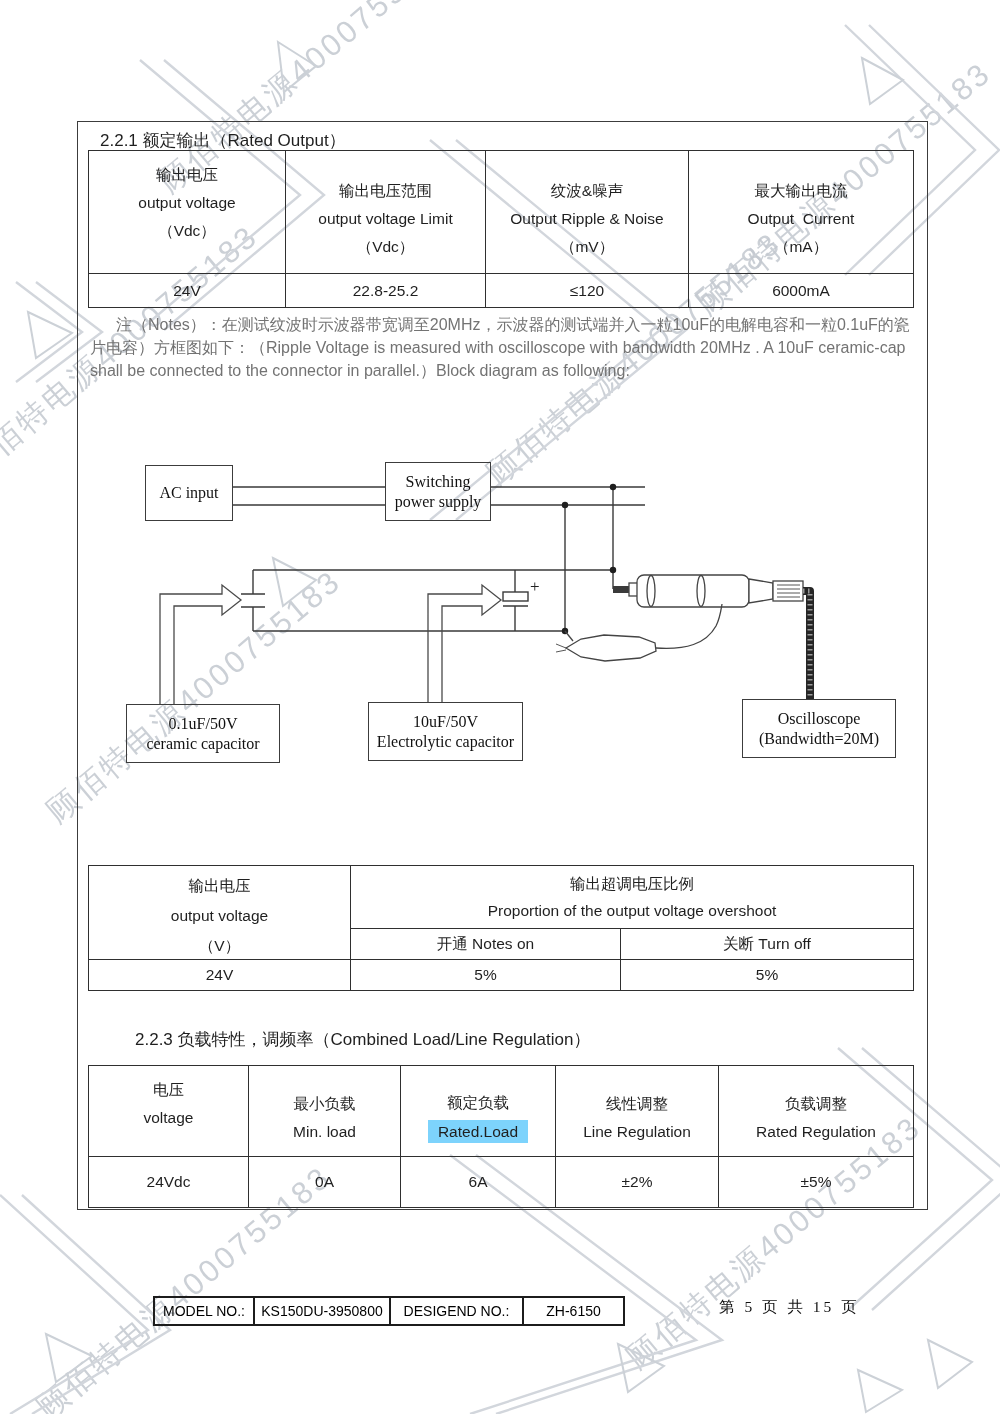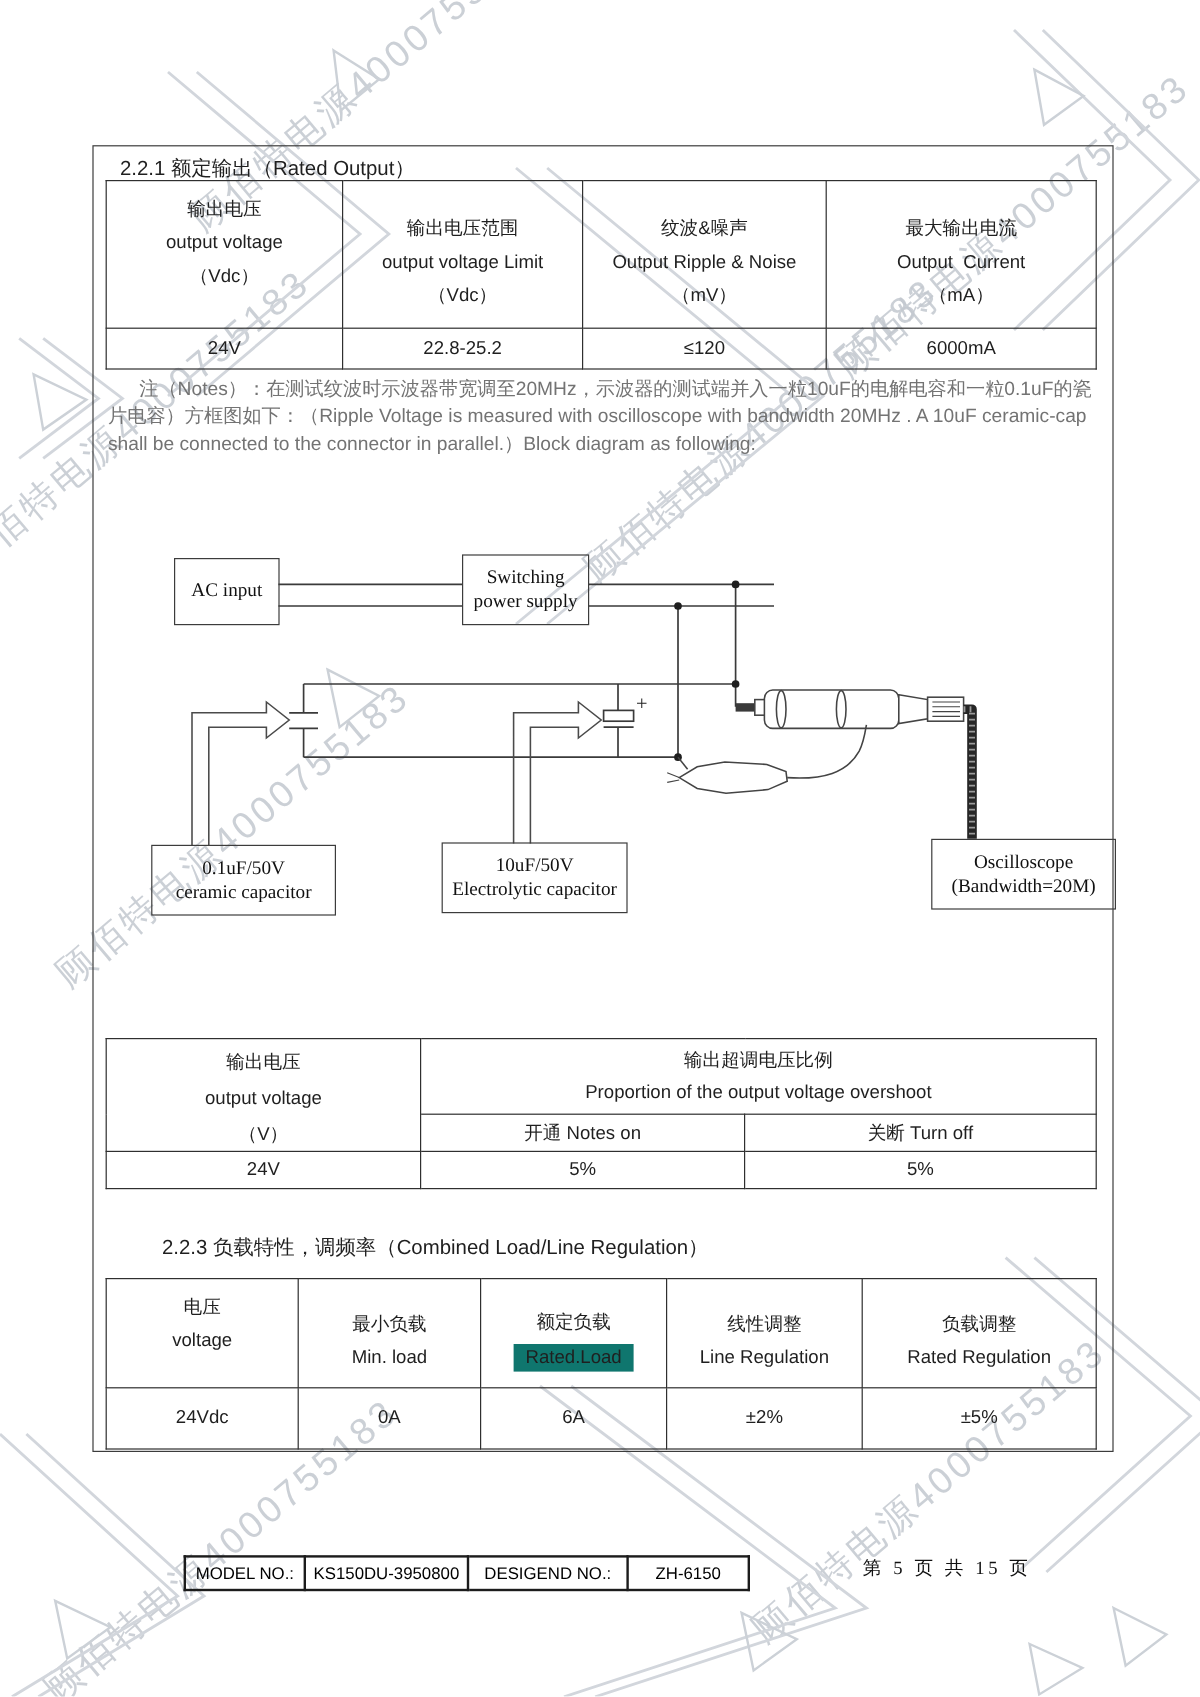--- a/index.html
+++ b/index.html
@@ -15,21 +15,21 @@
   .heading{position:absolute;z-index:2;font-size:17px;color:#1f1f1f;}
   .notes{position:absolute;z-index:2;font-size:16px;line-height:23px;color:#737373;
          text-indent:26px;}
   table.t{position:absolute;z-index:2;border-collapse:collapse;table-layout:fixed;
           background:transparent;padding-left:37px;}
   table.t td{border:1.2px solid #2f2f2f;text-align:center;vertical-align:middle;
              font-size:15.5px;color:#1f1f1f;padding:0;background:transparent;}
   .hcell{display:flex;flex-direction:column;justify-content:flex-start;align-items:center;
          gap:7px;padding-top:13px;height:100%;box-sizing:border-box;}
   .hline{white-space:pre-wrap;line-height:21px;}
-  .hl-bg{background:#0f766e;padding:1px 10px;}
+  .hl-bg{background:#7dd3fc;padding:1px 10px;}
   
   .dbox{position:absolute;z-index:2;border:1.3px solid #3c3c3c;display:flex;
         flex-direction:column;justify-content:center;align-items:center;
         font-family:"Liberation Serif",serif;font-size:16px;line-height:1.25;color:#111;}
   
   table.ft{position:absolute;z-index:2;border-collapse:collapse;table-layout:fixed;}
   table.ft td{border:2px solid #1c1c1c;font-size:14px;color:#000000;text-align:center;
               vertical-align:middle;padding:0;height:26px;background:transparent;}
   #page-info{position:absolute;z-index:2;font-family:"Liberation Serif",serif;
              font-size:15.5px;letter-spacing:3px;color:#111;}
@@ -179,21 +179,21 @@
     <div>power supply</div>
   </div>
   <div class="dbox" style="left:126px;top:704px;width:152px;height:57px">
     <div>0.1uF/50V</div>
     <div>ceramic capacitor</div>
   </div>
   <div class="dbox" style="left:368px;top:702px;width:153px;height:57px">
     <div>10uF/50V</div>
     <div>Electrolytic capacitor</div>
   </div>
-  <div class="dbox" style="left:776px;top:699px;width:152px;height:57px">
+  <div class="dbox" style="left:742px;top:699px;width:152px;height:57px">
     <div>Oscilloscope</div>
     <div>(Bandwidth=20M)</div>
   </div>
 
 
   <table class="t" style="left:88px;top:865px;width:825px">
     <colgroup>
         <col style="width:262px">
         <col style="width:270px">
         <col style="width:293px">

